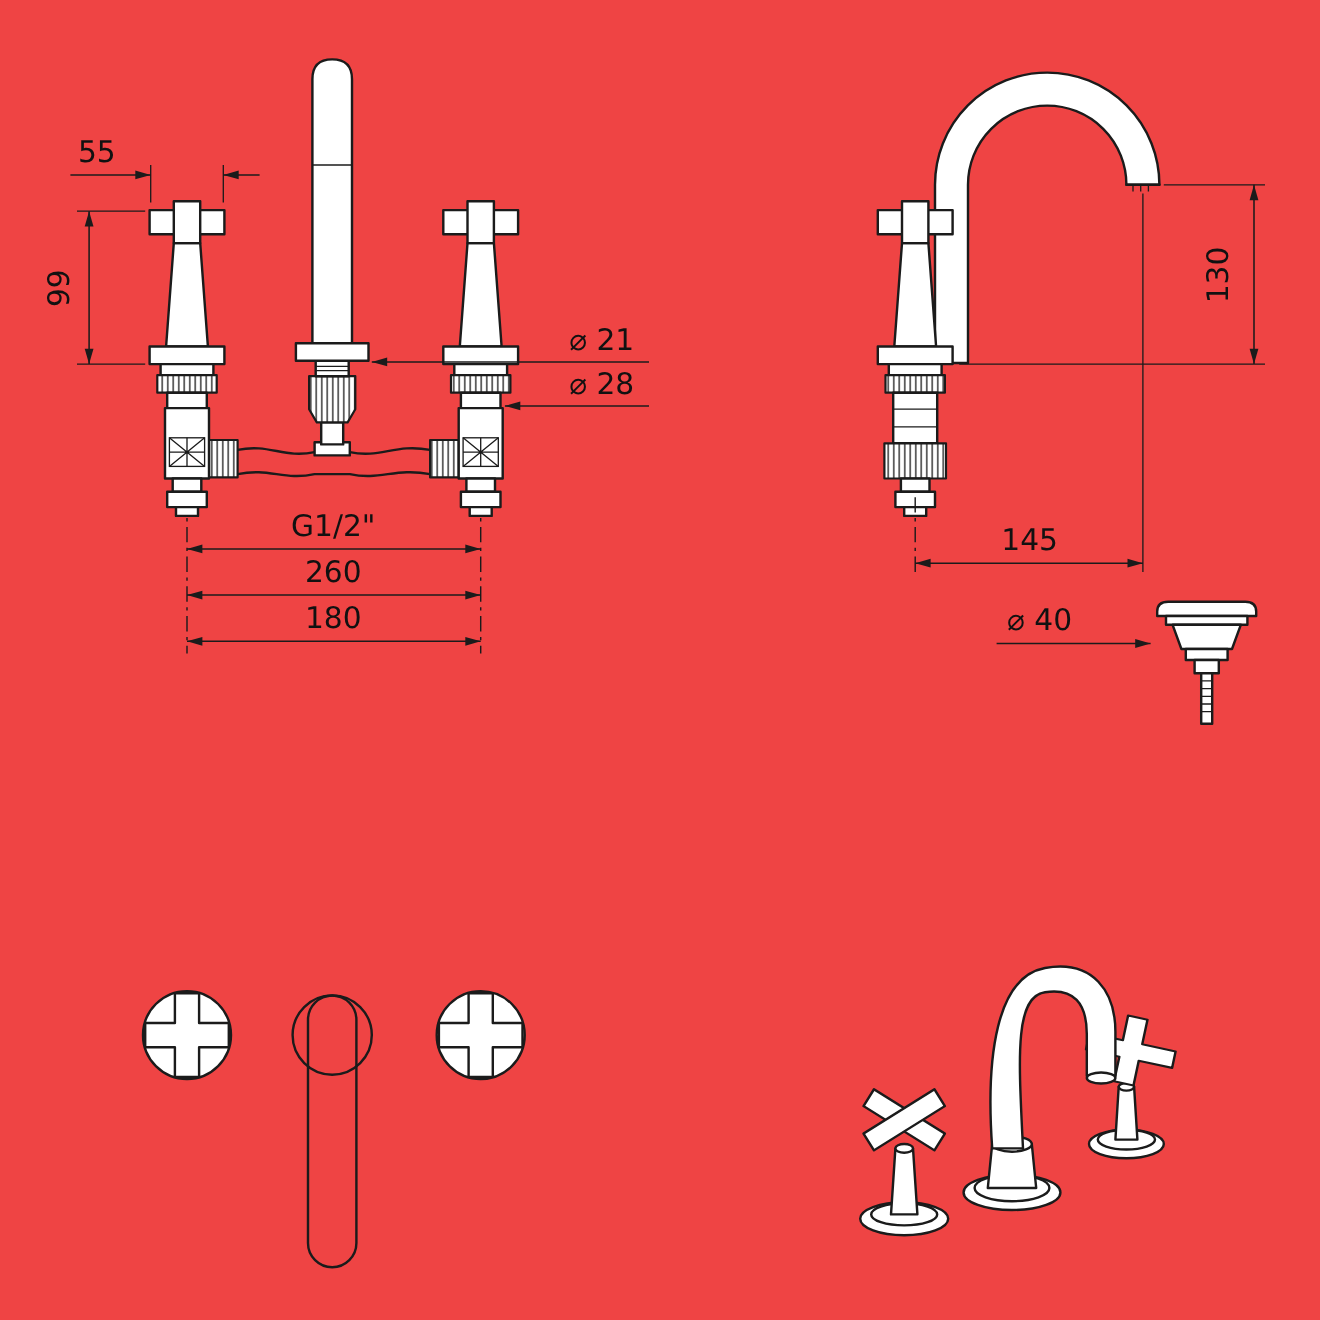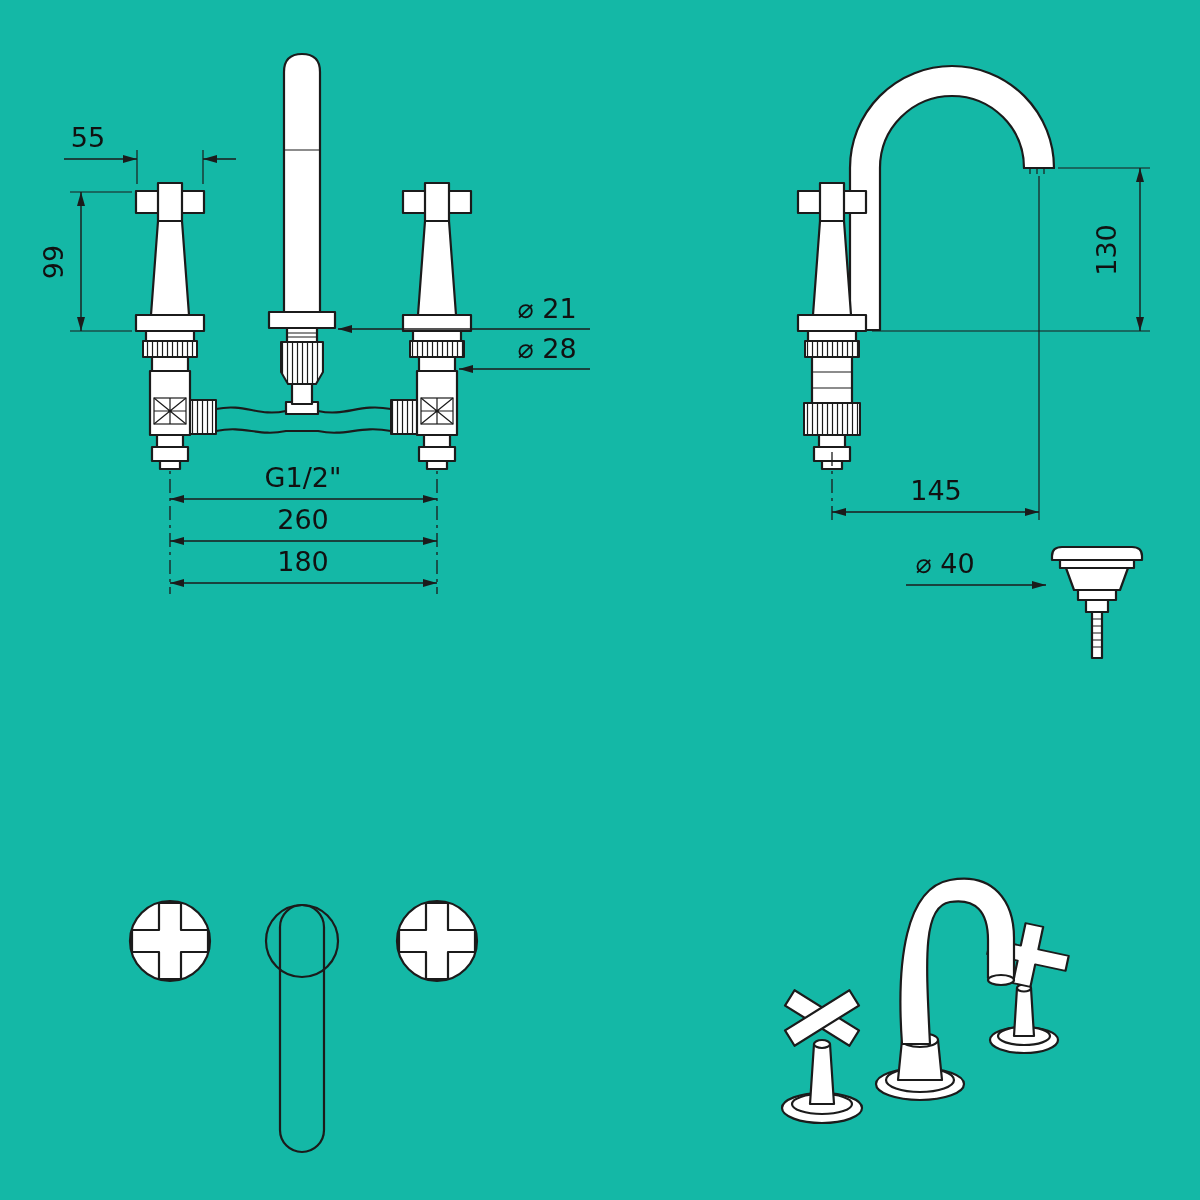--- a/index.html
+++ b/index.html
@@ -1,16 +1,16 @@
 <!DOCTYPE html>
 <html><head>
 <meta charset="utf-8">
 <style>
   html,body{margin:0;padding:0;background:#ffffff;}
-  .page{width:1200px;height:1200px;position:relative;background:#14b8a6;overflow:hidden;}
+  .page{width:1200px;height:1200px;position:relative;background:#ef4444;overflow:hidden;}
   svg{display:block;}
   .p{fill:#ffffff;stroke:#1b1b1b;stroke-width:2.2;stroke-linejoin:round;}
   .k{fill:url(#knurl);stroke:#1b1b1b;stroke-width:2;stroke-linejoin:round;}
   .ln{fill:none;stroke:#1b1b1b;stroke-width:2.2;stroke-linejoin:round;stroke-linecap:round;}
   .tn{fill:none;stroke:#1b1b1b;stroke-width:1.2;}
   .dim{fill:none;stroke:#1b1b1b;stroke-width:1.4;}
   .cl{fill:none;stroke:#1b1b1b;stroke-width:1.3;stroke-dasharray:14 5 3 5;}
   .t{font:27px "DejaVu Sans","Liberation Sans",sans-serif;fill:#111;text-anchor:middle;}
 </style>
 </head>

